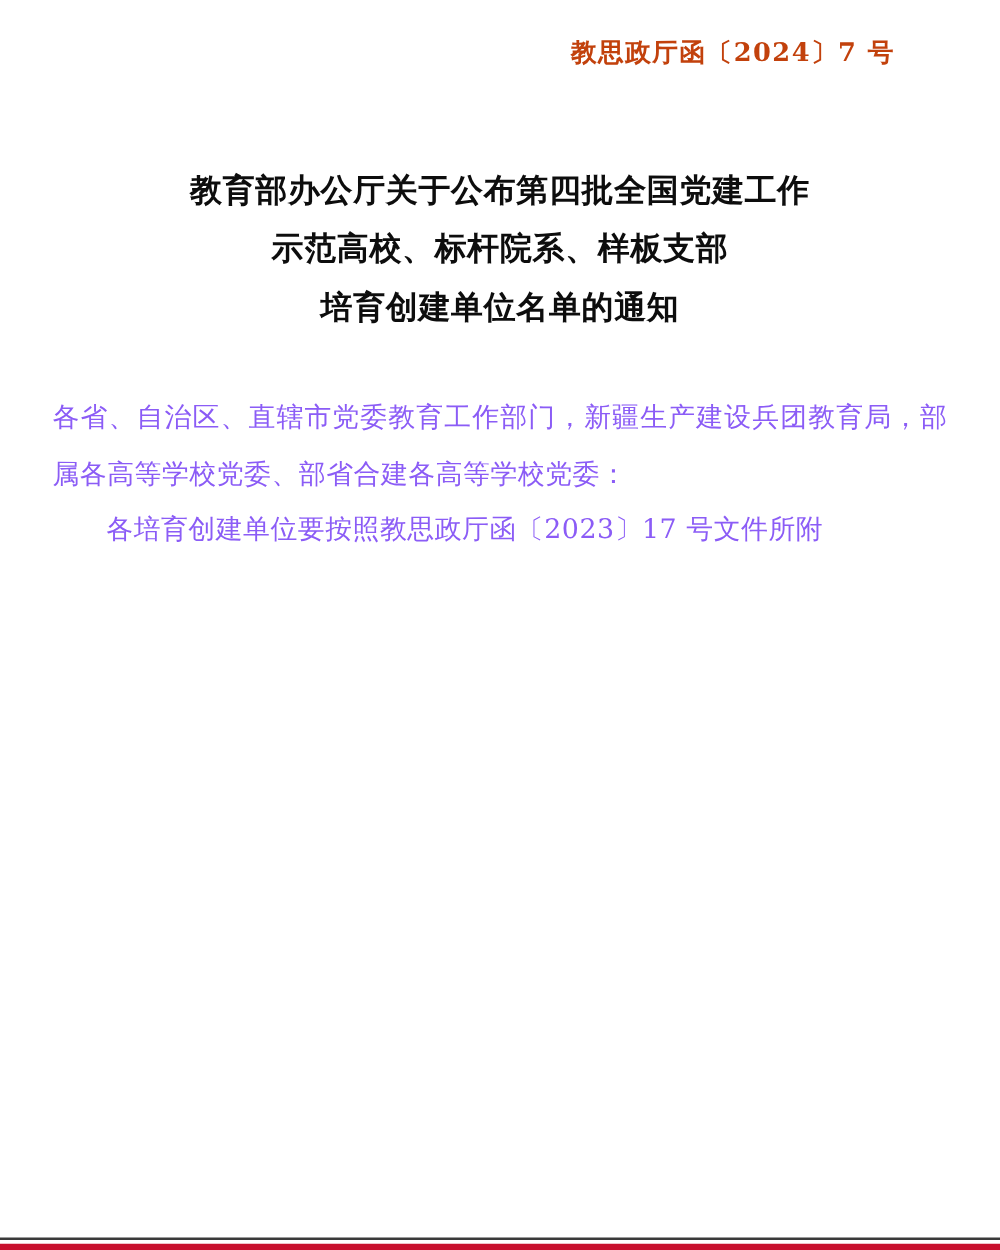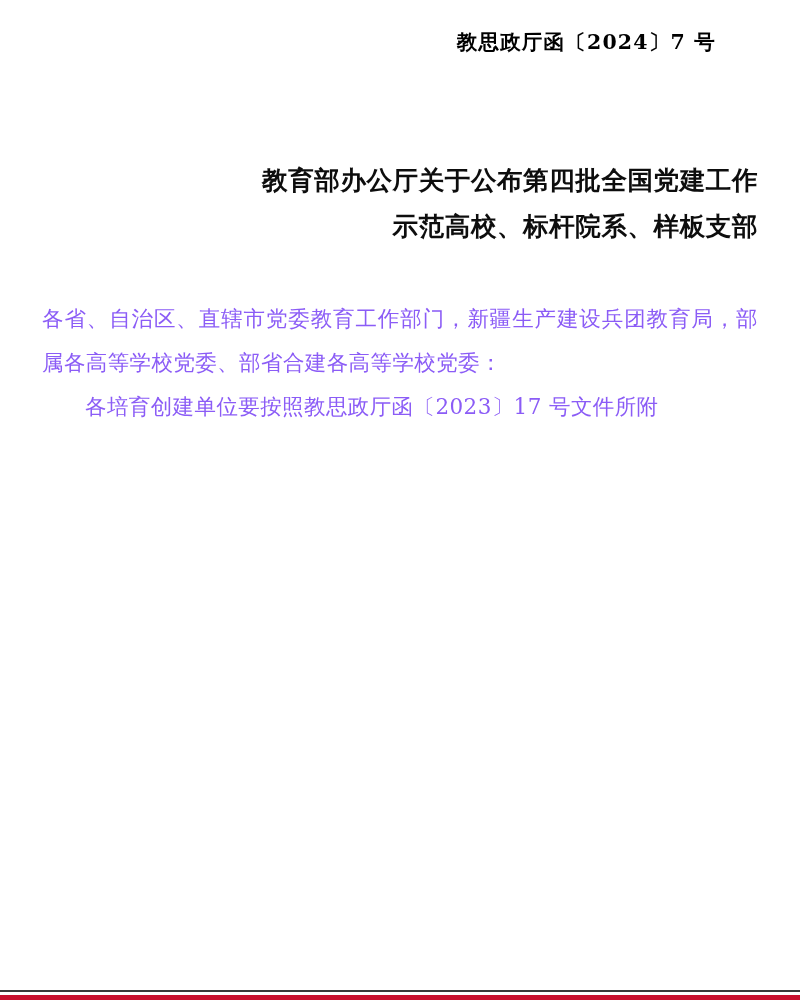--- a/index.html
+++ b/index.html
@@ -23,31 +23,30 @@
     position: relative;
   }
   .doc-number {
     text-align: right;
     font-size: 20.5px;
     letter-spacing: 1.2px;
     padding-top: 28px;
     padding-right: 42px;
     font-weight: 600;
     font-family: "DejaVu Serif", "Liberation Serif", serif;
-    color: #000000;
+    color: #c2410c;
   }
   .title-block {
-    margin-top: 104px;
-    text-align: right;
+    margin-top: 74px;
+    text-align: center;
     font-weight: bold;
     font-size: 25.5px;
     line-height: 1.82;
     letter-spacing: 0.6px;
     color: #0d0d0d;
-    font-family: Liberation Mono, monospace;
   }
   .title-line {
     white-space: nowrap;
   }
   .body-block {
     margin-top: 44px;
     font-size: 21.5px;
     line-height: 2.06;
     letter-spacing: 0.4px;
     text-align: justify;
@@ -90,20 +89,21 @@
 </head>
 <body>
 
 <div class="page">
 
   <div class="doc-number">教思政厅函〔2024〕7 号</div>
 
   <div class="title-block">
     <div class="title-line">教育部办公厅关于公布第四批全国党建工作</div>
     <div class="title-line">示范高校、标杆院系、样板支部</div>
+    <div class="title-line">培育创建单位名单的通知</div>
   </div>
 
   <div class="body-block">
     <p class="para">各省、自治区、直辖市党委教育工作部门，新疆生产建设兵团教育局，部属各高等学校党委、部省合建各高等学校党委：</p>
     <p class="para indent">各培育创建单位要按照教思政厅函〔2023〕17 号文件所附</p>
   </div>
 
   <div class="bottom-rules">
     <div class="rule-dark"></div>
     <div class="rule-gap"></div>

